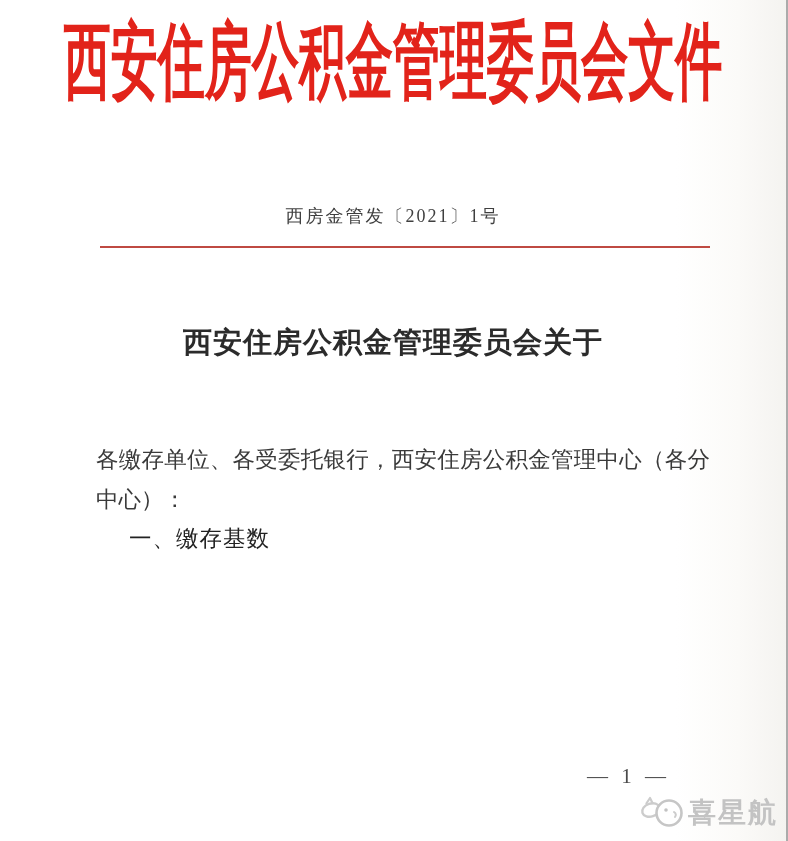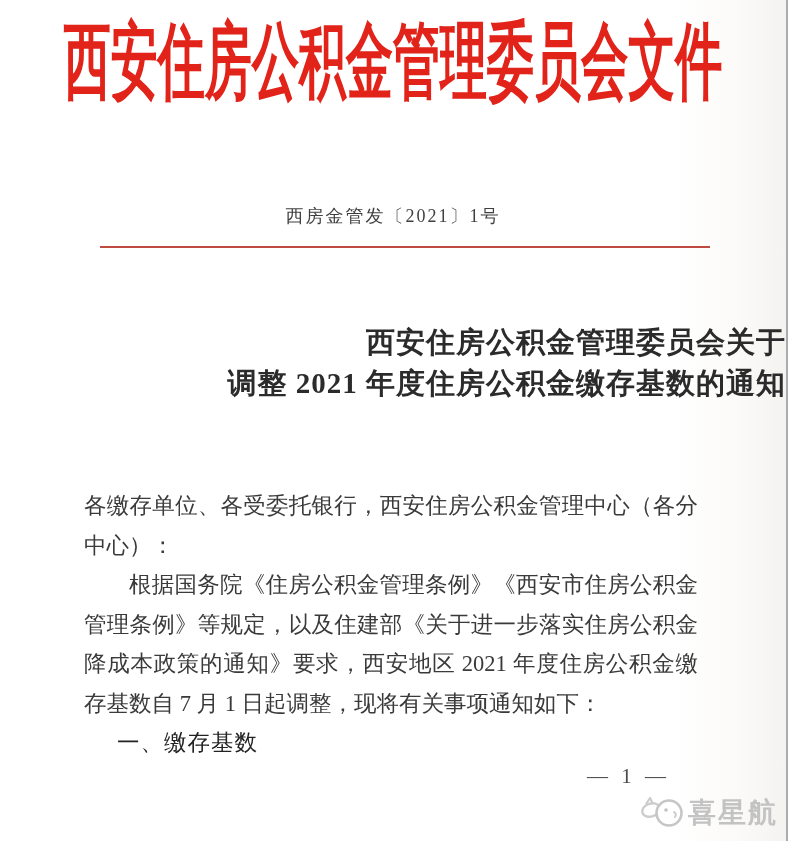--- a/index.html
+++ b/index.html
@@ -50,38 +50,37 @@
     top: 246px; left: 100px;
     width: 610px; height: 2px;
     background: #bf4a42;
   }
 
   
   .doc-title {
     position: absolute;
     top: 322px; left: 0;
     width: 100%;
-    text-align: right;
+    text-align: center;
     font-weight: 700;
     font-size: 29px;
     line-height: 41px;
     color: #2b2b2b;
     letter-spacing: 1px;
   }
 
   
   .body-block {
     position: absolute;
-    top: 440px; left: 84px;
+    top: 440px; left: 96px;
     width: 614px;
     font-size: 22.5px;
     line-height: 39.5px;
     color: #3a3a3a;
     text-align: justify;
-    margin-top: 46px;
   }
   .body-block p { margin: 0; }
   .p-indent { text-indent: 45px; }
   .sec-heading {
     font-family: "Liberation Sans", "DejaVu Sans", sans-serif;
     font-weight: 400;
     color: #222222;
     text-indent: 33px;
     letter-spacing: 1px;
   }
@@ -119,26 +118,24 @@
   <div class="letterhead">
     <span class="lh-text">西安住房公积金管理委员会文件</span>
   </div>
 
   <div class="doc-number">西房金管发〔2021〕1号</div>
 
   <div class="red-rule"></div>
 
   <div class="doc-title">
     <div>西安住房公积金管理委员会关于</div>
-    <div>调整 2021 年度住房公积金缴存基数的通知</div>
   </div>
 
   <div class="body-block">
     <p>各缴存单位、各受委托银行，西安住房公积金管理中心（各分中心）：</p>
-    <p class="p-indent">根据国务院《住房公积金管理条例》《西安市住房公积金管理条例》等规定，以及住建部《关于进一步落实住房公积金降成本政策的通知》要求，西安地区 2021 年度住房公积金缴存基数自 7 月 1 日起调整，现将有关事项通知如下：</p>
     <p class="sec-heading">一、缴存基数</p>
   </div>
 
   <div class="page-number">— 1 —</div>
 
   <div class="watermark">
     <span>
       <svg width="48" height="38" viewBox="0 0 48 38" fill="none">
         <ellipse cx="11" cy="18" rx="9" ry="6.5" transform="rotate(-18 11 18)" stroke="#cccccc" stroke-width="2.4"></ellipse>
         <path d="M6 12 L10 6 L13 12" stroke="#cccccc" stroke-width="2.2" fill="none" stroke-linejoin="round"></path>

